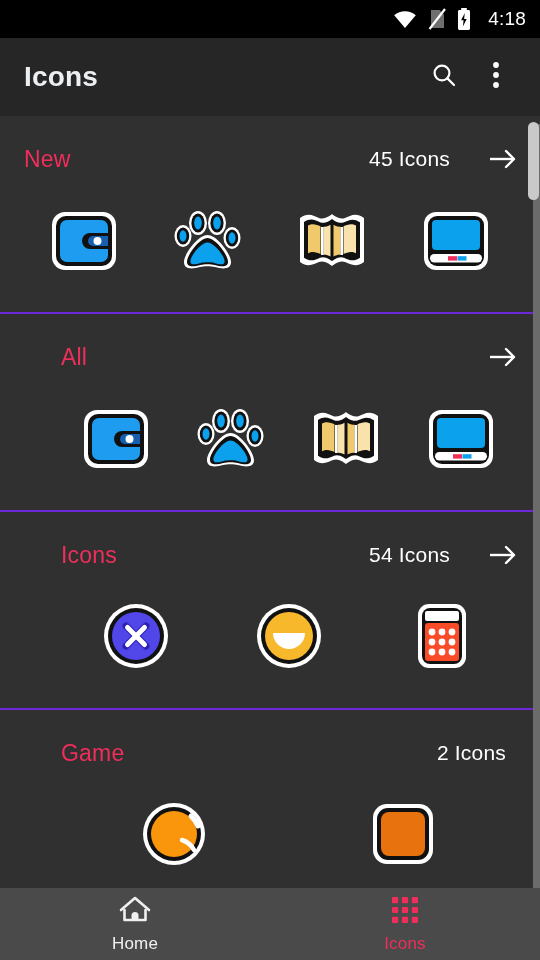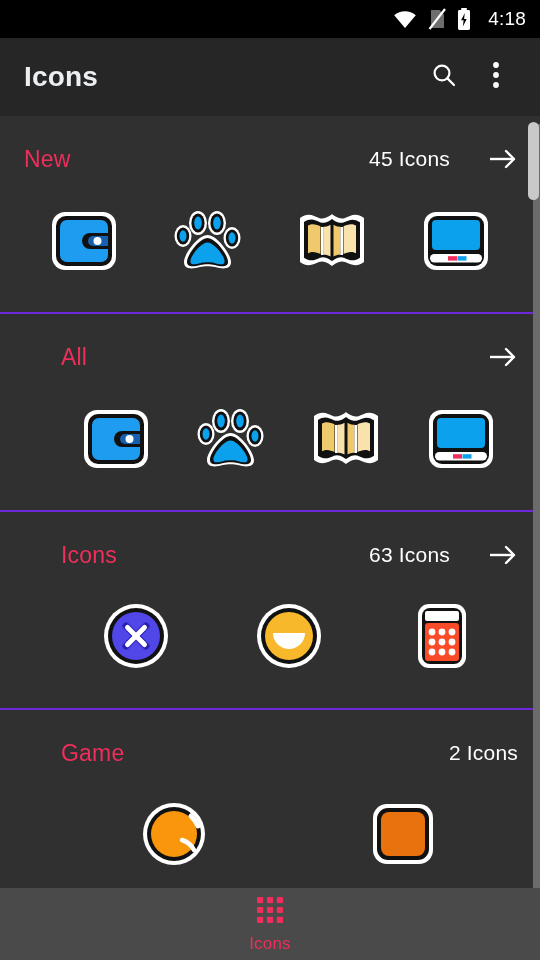--- a/index.html
+++ b/index.html
@@ -279,21 +279,21 @@
             <rect x="30" y="54.2" width="9" height="4.4" fill="#ef2e5b"></rect>
             <rect x="39.5" y="54.2" width="9" height="4.4" fill="#0ba1ec"></rect>
           </svg>
         </div>
       </div>
     </div>
 
     <div class="section">
       <div class="section-head">
         <div class="section-title" style="color:#ef2e5b">Icons</div>
-        <div class="section-count">63 Icons</div>
+        <div class="section-count">54 Icons</div>
         <div class="section-arrow">
           <svg width="30" height="22" viewBox="0 0 30 22">
             <line x1="2" y1="11" x2="26" y2="11" stroke="#fff" stroke-width="2.4"></line>
             <polyline points="18,3 26,11 18,19" fill="none" stroke="#fff" stroke-width="2.4" stroke-linecap="round" stroke-linejoin="round"></polyline>
           </svg>
         </div>
       </div>
       <div class="icon-row">
         <div class="icon-cell">
           <svg width="76" height="76" viewBox="0 0 76 76">
@@ -336,21 +336,21 @@
                 <circle cx="48" cy="54" r="3.4"></circle>
             </g>
           </svg>
         </div>
       </div>
     </div>
 
     <div class="section">
       <div class="section-head">
         <div class="section-title" style="color:#ef2e5b">Game</div>
-        <div class="section-count" style="margin-right:0">2 Icons</div>
+        <div class="section-count" style="margin-right:12px">2 Icons</div>
         <div class="section-arrow hidden"></div>
       </div>
       <div class="icon-row">
         <div class="icon-cell">
           <svg width="76" height="76" viewBox="0 0 76 76">
             <circle cx="38" cy="38" r="31" fill="#fff"></circle>
             <circle cx="38" cy="38" r="27" fill="#111"></circle>
             <circle cx="38" cy="38" r="23" fill="#f9960b"></circle>
             <path d="M55 20 C60 25 62 30 62 30" stroke="#fff" stroke-width="5" fill="none" stroke-linecap="round"></path>
             <path d="M46 44 C52 46 56 50 58 54" stroke="#fff" stroke-width="4.5" fill="none" stroke-linecap="round"></path>
@@ -366,20 +366,30 @@
       </div>
     </div>
 
     <div class="scroll-track">
       <div class="scroll-thumb"></div>
     </div>
   </div>
 
   <div class="bottomnav">
 
+    <div class="nav-item">
+      <span>
+        <svg width="34" height="30" viewBox="0 0 34 30">
+          <polyline points="3,15 17,3 31,15" fill="none" stroke="#f0f0f0" stroke-width="2.6" stroke-linecap="round" stroke-linejoin="round"></polyline>
+          <path d="M6.5 15 V25 H27.5 V15" fill="none" stroke="#f0f0f0" stroke-width="2.6" stroke-linecap="round" stroke-linejoin="round"></path>
+          <path d="M13.5 25 V20.5 a3.5 3.5 0 0 1 7 0 V25 Z" fill="#f0f0f0"></path>
+        </svg>
+      </span>
+      <span class="nav-label">Home</span>
+    </div>
 
     <div class="nav-item active">
       <span>
         <svg width="30" height="30" viewBox="0 0 30 30">
           <g fill="#ef2e5b">
             <rect x="2" y="2" width="6.2" height="6.2" rx="1"></rect>
             <rect x="11.9" y="2" width="6.2" height="6.2" rx="1"></rect>
             <rect x="21.8" y="2" width="6.2" height="6.2" rx="1"></rect>
             <rect x="2" y="11.9" width="6.2" height="6.2" rx="1"></rect>
             <rect x="11.9" y="11.9" width="6.2" height="6.2" rx="1"></rect>

